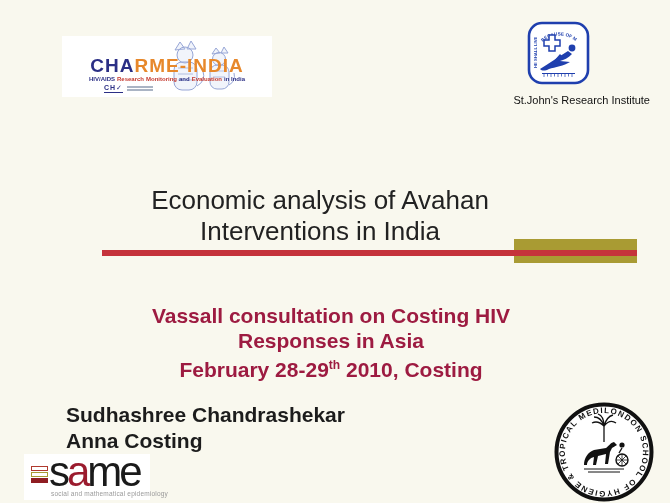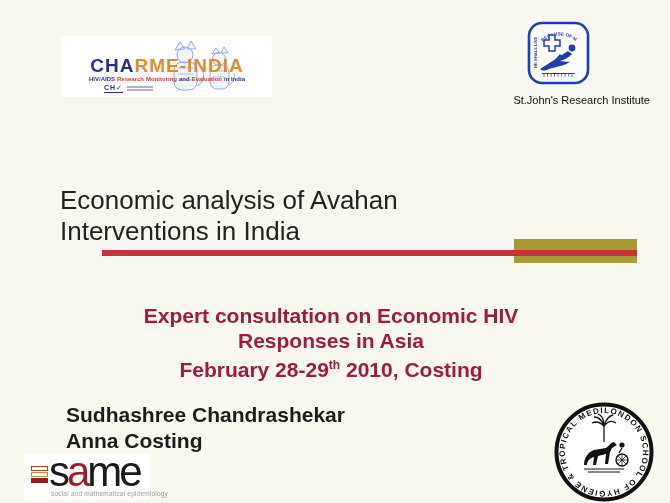--- a/index.html
+++ b/index.html
@@ -20,21 +20,21 @@
   .w-navy{color:#2B2F85}
   .w-red{color:#C4392F}
   .charme-sub{position:absolute;left:42px;top:48px;display:flex;align-items:center;gap:4px;}
   .submark{font-size:7px;font-weight:bold;color:#2B2F85;border-bottom:1px solid #2B2F85;letter-spacing:1px;}
   .sub-lines i{display:block;width:26px;height:1.5px;background:#AAB4C4;margin:1.5px 0;}
   
   .stjohns{position:absolute;left:527px;top:21px;}
   .stjohns-label{position:absolute;left:455px;top:94px;width:195px;text-align:right;
     font-size:11px;font-weight:normal;color:#111;}
   
-  .title{position:absolute;left:60px;top:185px;width:520px;
+  .title{position:absolute;left:60px;top:185px;width:520px;text-align:center;
     font-size:26px;line-height:31px;color:#222;}
   
   .olive{position:absolute;left:514px;top:239px;width:123px;height:24px;background:#A99B33;}
   .redline{position:absolute;left:102px;top:250px;width:535px;height:6px;background:#C5333B;}
   
   .event{position:absolute;left:66px;top:303px;width:530px;text-align:center;
     font-size:21px;font-weight:bold;line-height:25px;color:#9D1B41;}
   .event sup{font-size:12px;}
   
   .authors{position:absolute;left:66px;top:402px;width:530px;text-align:left;
@@ -109,21 +109,21 @@
 
   <div class="title">
     <div>Economic analysis of Avahan</div>
     <div>Interventions in India</div>
   </div>
 
   <div class="olive"></div>
   <div class="redline"></div>
 
   <div class="event">
-    <div>Expert consultation on Economic HIV</div>
+    <div>Vassall consultation on Costing HIV</div>
     <div>Responses in Asia</div>
     <div><span>February 28-29</span><sup>th</sup><span> 2010, Costing</span></div>
   </div>
 
   <div class="authors">
     <div>Sudhashree Chandrashekar</div>
     <div>Anna Costing</div>
   </div>
 
   <div class="same">

